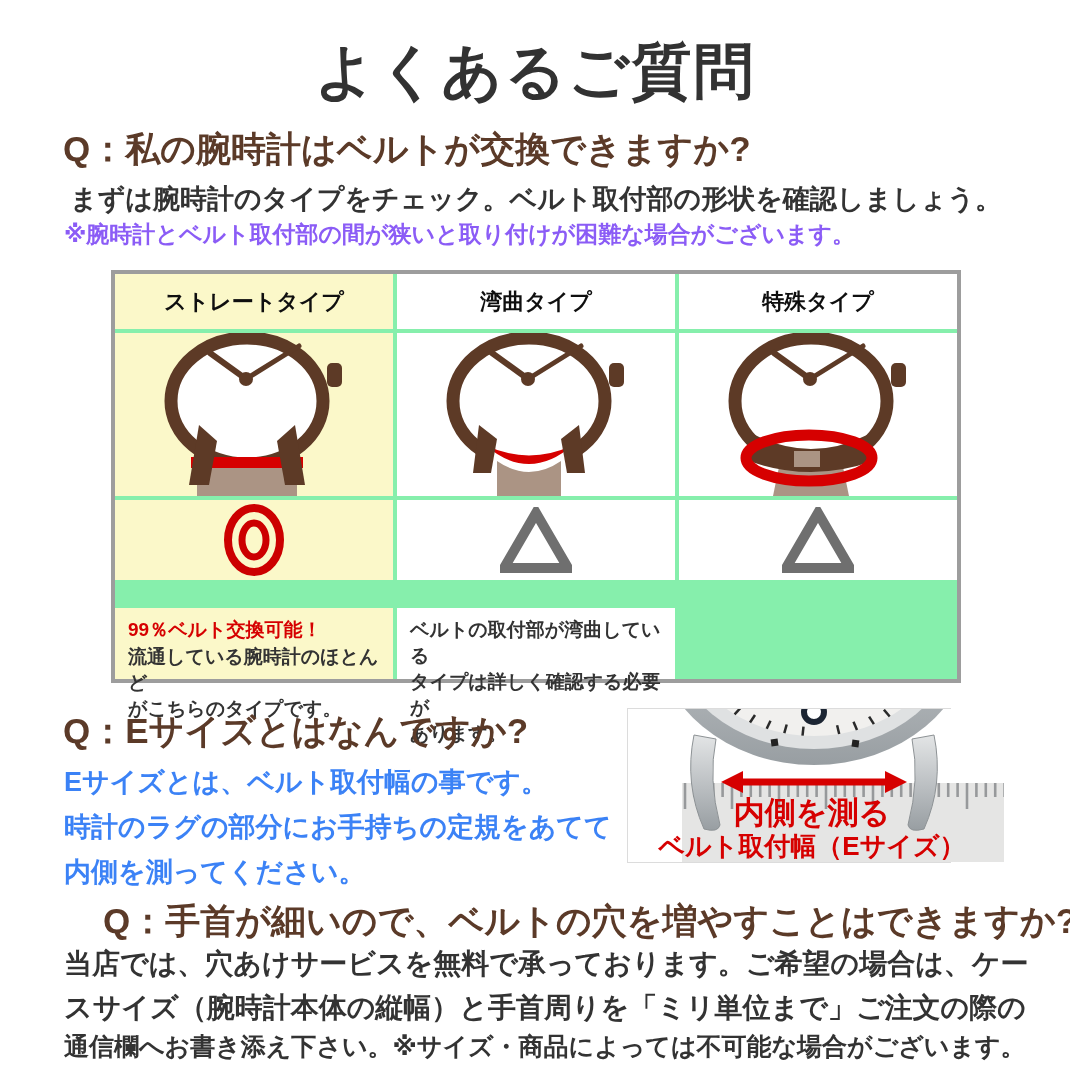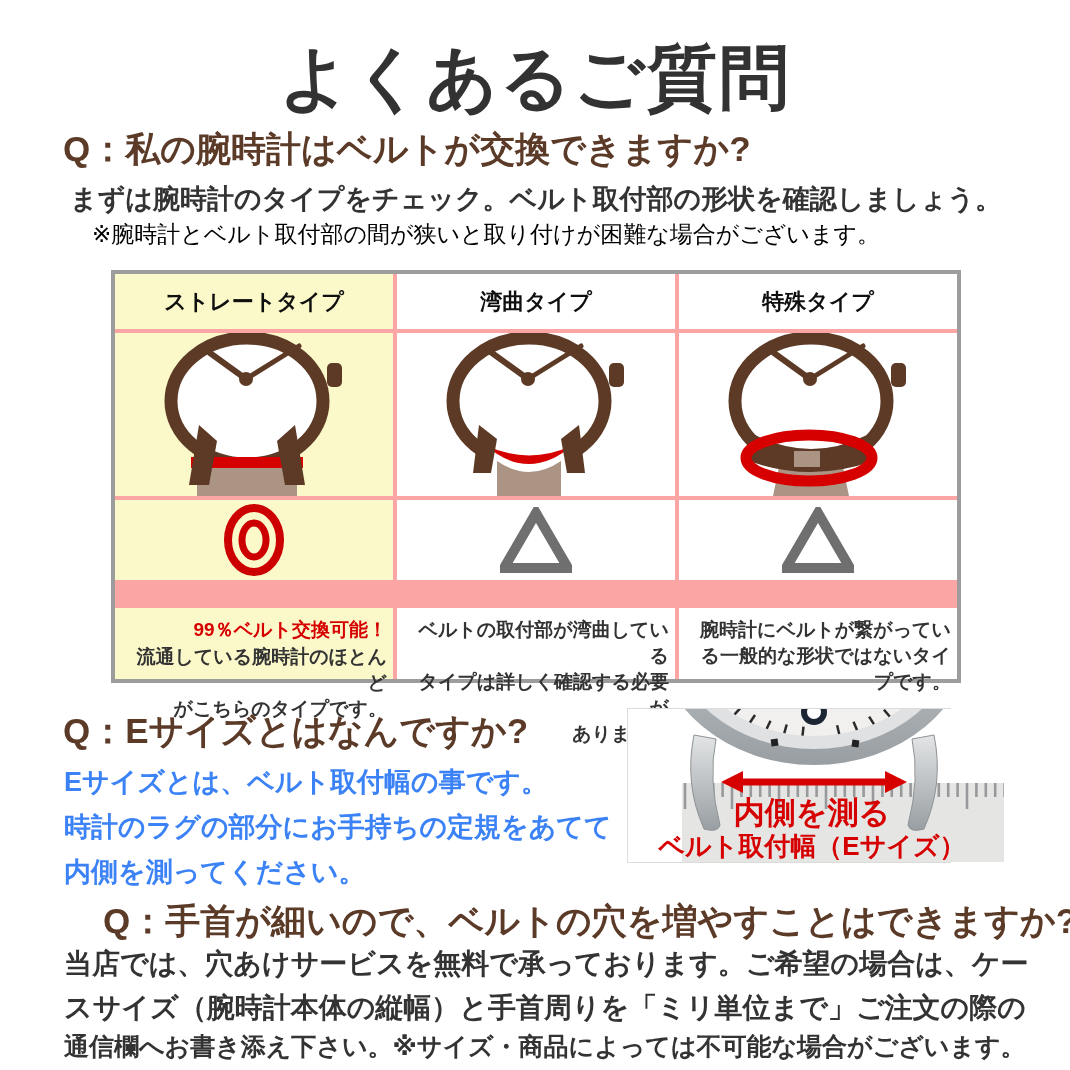--- a/index.html
+++ b/index.html
@@ -3,38 +3,38 @@
 <meta charset="utf-8">
 <style>
   html,body{margin:0;padding:0;background:#fff;}
   .page{
     position:relative;width:1070px;height:1070px;background:#ffffff;
     font-family:"Liberation Sans","DejaVu Sans",sans-serif;color:#333;
     overflow:hidden;
   }
   .page-title{
     position:absolute;top:32px;left:0;width:100%;text-align:center;
-    font-size:70px;font-weight:900;color:#323232;letter-spacing:2px;
+    font-size:60px;font-weight:900;color:#323232;letter-spacing:2px;
   }
   .q-heading{
     position:absolute;left:63px;font-size:35px;font-weight:800;
     color:#5b3a28;white-space:nowrap;letter-spacing:0;text-align:center;
   }
   #q1-heading{top:126px;}
   #q2-heading{top:708px;}
   #q3-heading{top:898px;margin-left:40px;}
   .q1-body{position:absolute;left:64px;top:181px;font-size:27px;font-weight:700;color:#333;white-space:nowrap;margin-left:6px;}
-  .q1-note{position:absolute;left:64px;top:219px;font-size:23px;font-weight:400;color:#000000;white-space:nowrap;margin-left:28px;}
+  .q1-note{position:absolute;left:64px;top:219px;font-size:23px;font-weight:700;color:#8b5cf6;white-space:nowrap;}
   .pre{white-space:pre-line;}
   
   .type-table{
     position:absolute;left:111px;top:270px;
     display:grid;grid-template-columns:278px 278px 278px;
     grid-template-rows:55px 163px 80px 95px;
-    gap:4px;background:#fca5a5;border:4px solid #9d9d9d;text-align:right;
+    gap:4px;background:#86efac;border:4px solid #9d9d9d;
   }
   .cell{background:#ffffff;}
   .cell.hl{background:#fbf8c9;}
   .th{display:flex;align-items:center;justify-content:center;
       font-size:22px;font-weight:800;color:#0f0f0f;}
   .fig,.sym{display:flex;align-items:center;justify-content:center;overflow:hidden;}
   .desc{font-size:19px;line-height:26px;font-weight:700;color:#333;
         padding:9px 6px 0 13px;margin-top:24px;}
   .desc .em{display:block;color:#d60000;font-weight:800;margin-bottom:1px;}
   
@@ -123,25 +123,20 @@
 
       <div class="cell hl desc">
         <span class="em">99％ベルト交換可能！</span>
         <span class="pre">流通している腕時計のほとんど
 がこちらのタイプです。</span>
       </div>
       <div class="cell desc">
         <span class="pre">ベルトの取付部が湾曲している
 タイプは詳しく確認する必要が
 あります。</span>
-      </div>
-      <div class="cell desc">
-        <span class="pre">腕時計にベルトが繋がってい
-る一般的な形状ではないタイ
-プです。</span>
       </div>
     </div>
   </section>
 
   <section>
     <div class="q-heading" id="q2-heading">Q：Eサイズとはなんですか?</div>
     <div class="q2-body pre">Eサイズとは、ベルト取付幅の事です。
 時計のラグの部分にお手持ちの定規をあてて
 内側を測ってください。</div>
 

